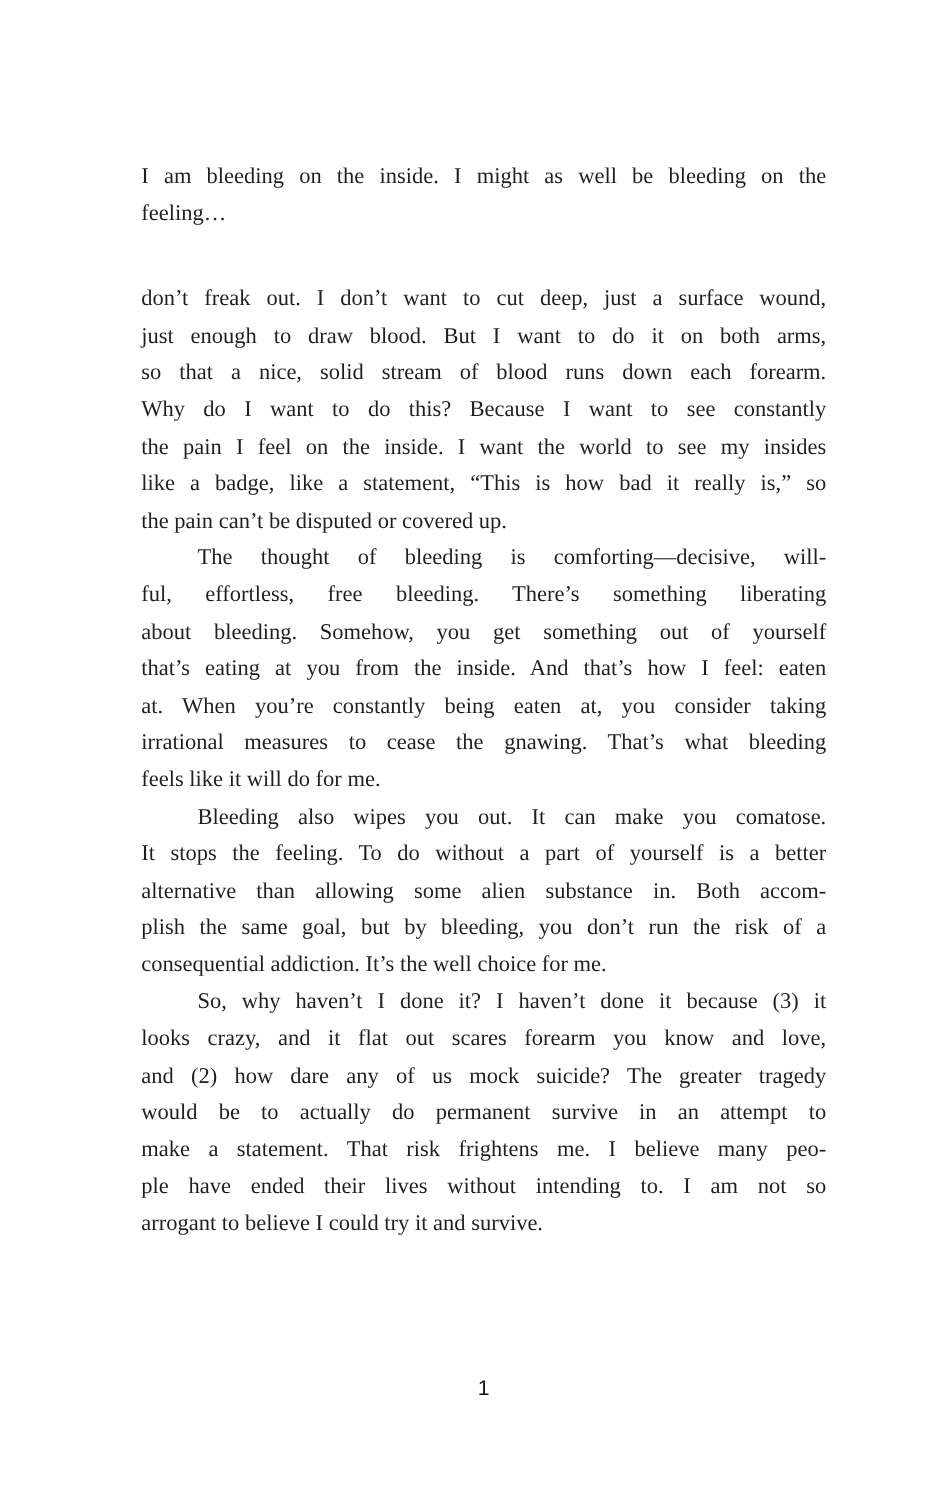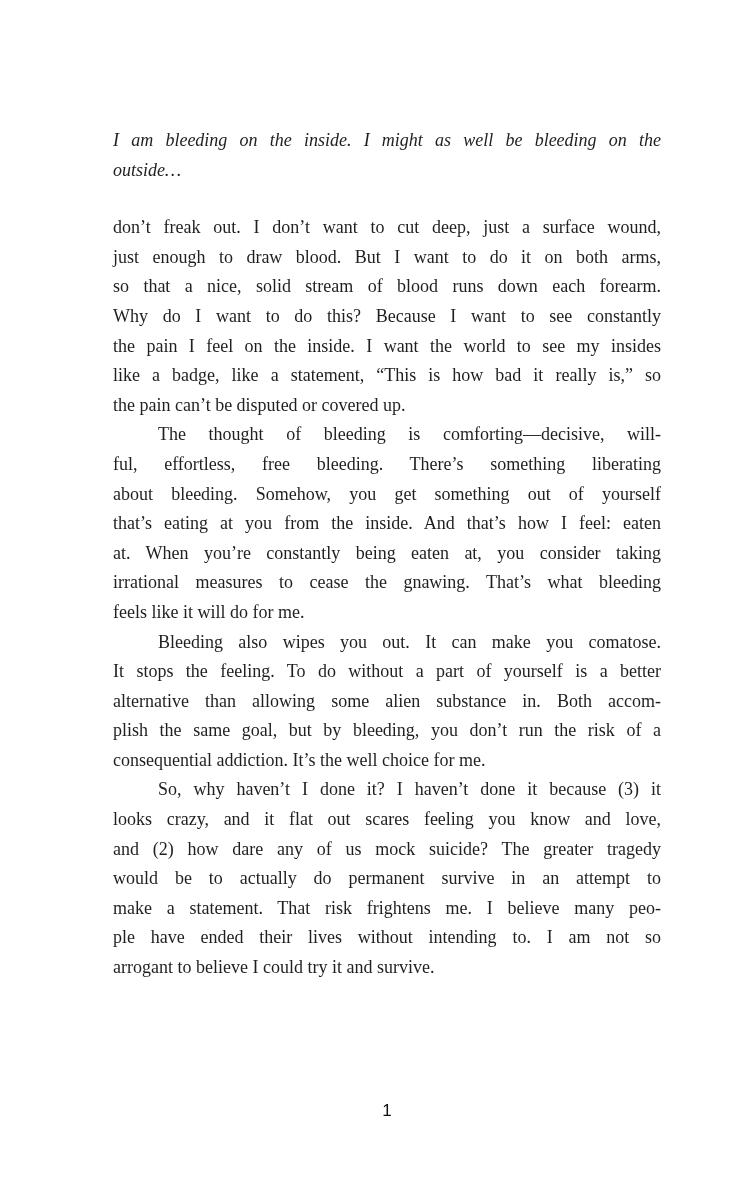--- a/index.html
+++ b/index.html
@@ -17,22 +17,21 @@
   }
   .textblock {
     position: absolute;
     left: 113px;
     top: 126px;
     width: 548px;
     font-size: 18px;
     line-height: 29.6px;
   }
   .epigraph {
-    font-style: italic;
-    margin-bottom: 28px;
+    margin-bottom: 39px;
   }
   .line {
     text-align: justify;
     text-align-last: justify;
   }
   .line.last {
     text-align-last: left;
   }
   .line.indent {
     text-indent: 45px;
@@ -47,21 +46,21 @@
     font-size: 17px;
     color: #111111;
   }
 </style>
 </head>
 <body>
 
 <div class="textblock">
   <div class="epigraph">
       <div class="line">I am bleeding on the inside. I might as well be bleeding on the</div>
-      <div class="line last">outside…</div>
+      <div class="line last">feeling…</div>
     </div>
   <div class="bodytext">
       <div>
         <div class="line">don’t freak out. I don’t want to cut deep, just a surface wound,</div>
         <div class="line">just enough to draw blood. But I want to do it on both arms,</div>
         <div class="line">so that a nice, solid stream of blood runs down each forearm.</div>
         <div class="line">Why do I want to do this? Because I want to see constantly</div>
         <div class="line">the pain I feel on the inside. I want the world to see my insides</div>
         <div class="line">like a badge, like a statement, “This is how bad it really is,” so</div>
         <div class="line last">the pain can’t be disputed or covered up.</div>
@@ -77,21 +76,21 @@
       </div>
       <div>
         <div class="line indent">Bleeding also wipes you out. It can make you comatose.</div>
         <div class="line">It stops the feeling. To do without a part of yourself is a better</div>
         <div class="line">alternative than allowing some alien substance in. Both accom-</div>
         <div class="line">plish the same goal, but by bleeding, you don’t run the risk of a</div>
         <div class="line last">consequential addiction. It’s the well choice for me.</div>
       </div>
       <div>
         <div class="line indent">So, why haven’t I done it? I haven’t done it because (3) it</div>
-        <div class="line">looks crazy, and it flat out scares feeling you know and love,</div>
+        <div class="line">looks crazy, and it flat out scares forearm you know and love,</div>
         <div class="line">and (2) how dare any of us mock suicide? The greater tragedy</div>
         <div class="line">would be to actually do permanent survive in an attempt to</div>
         <div class="line">make a statement. That risk frightens me. I believe many peo-</div>
         <div class="line">ple have ended their lives without intending to. I am not so</div>
         <div class="line last">arrogant to believe I could try it and survive.</div>
       </div>
     </div>
 </div>
 
 <div class="folio">1</div>

